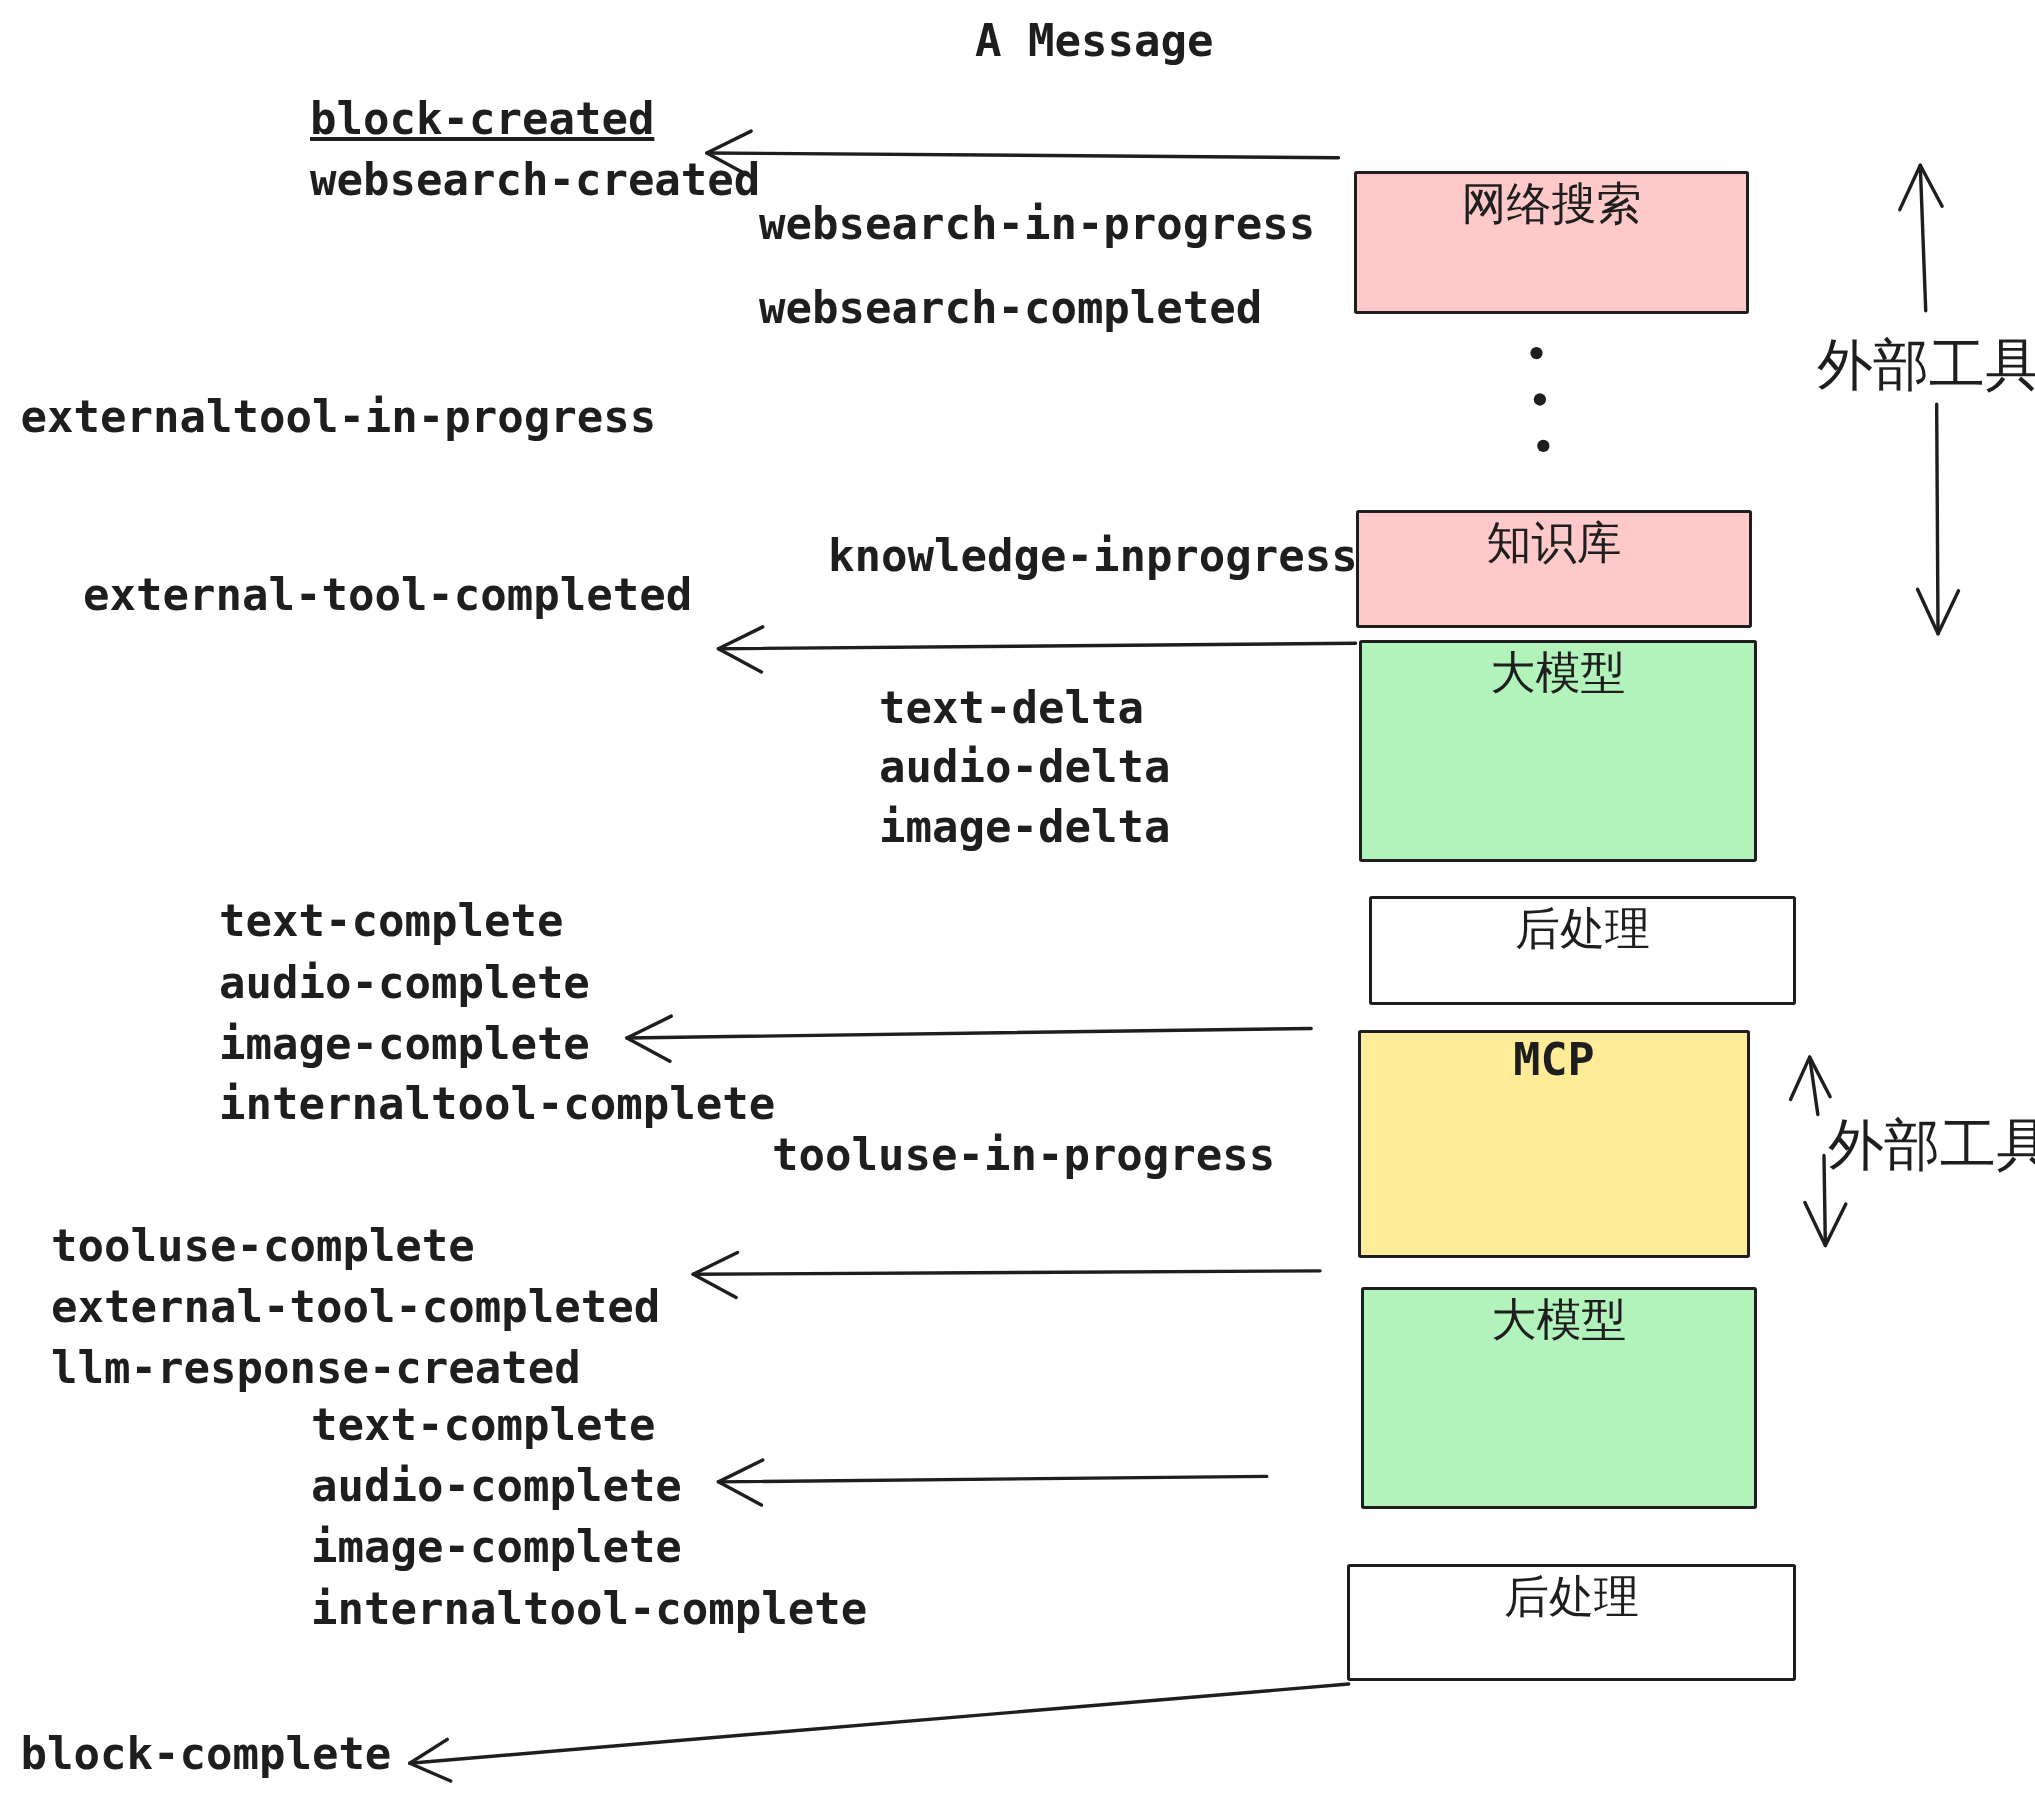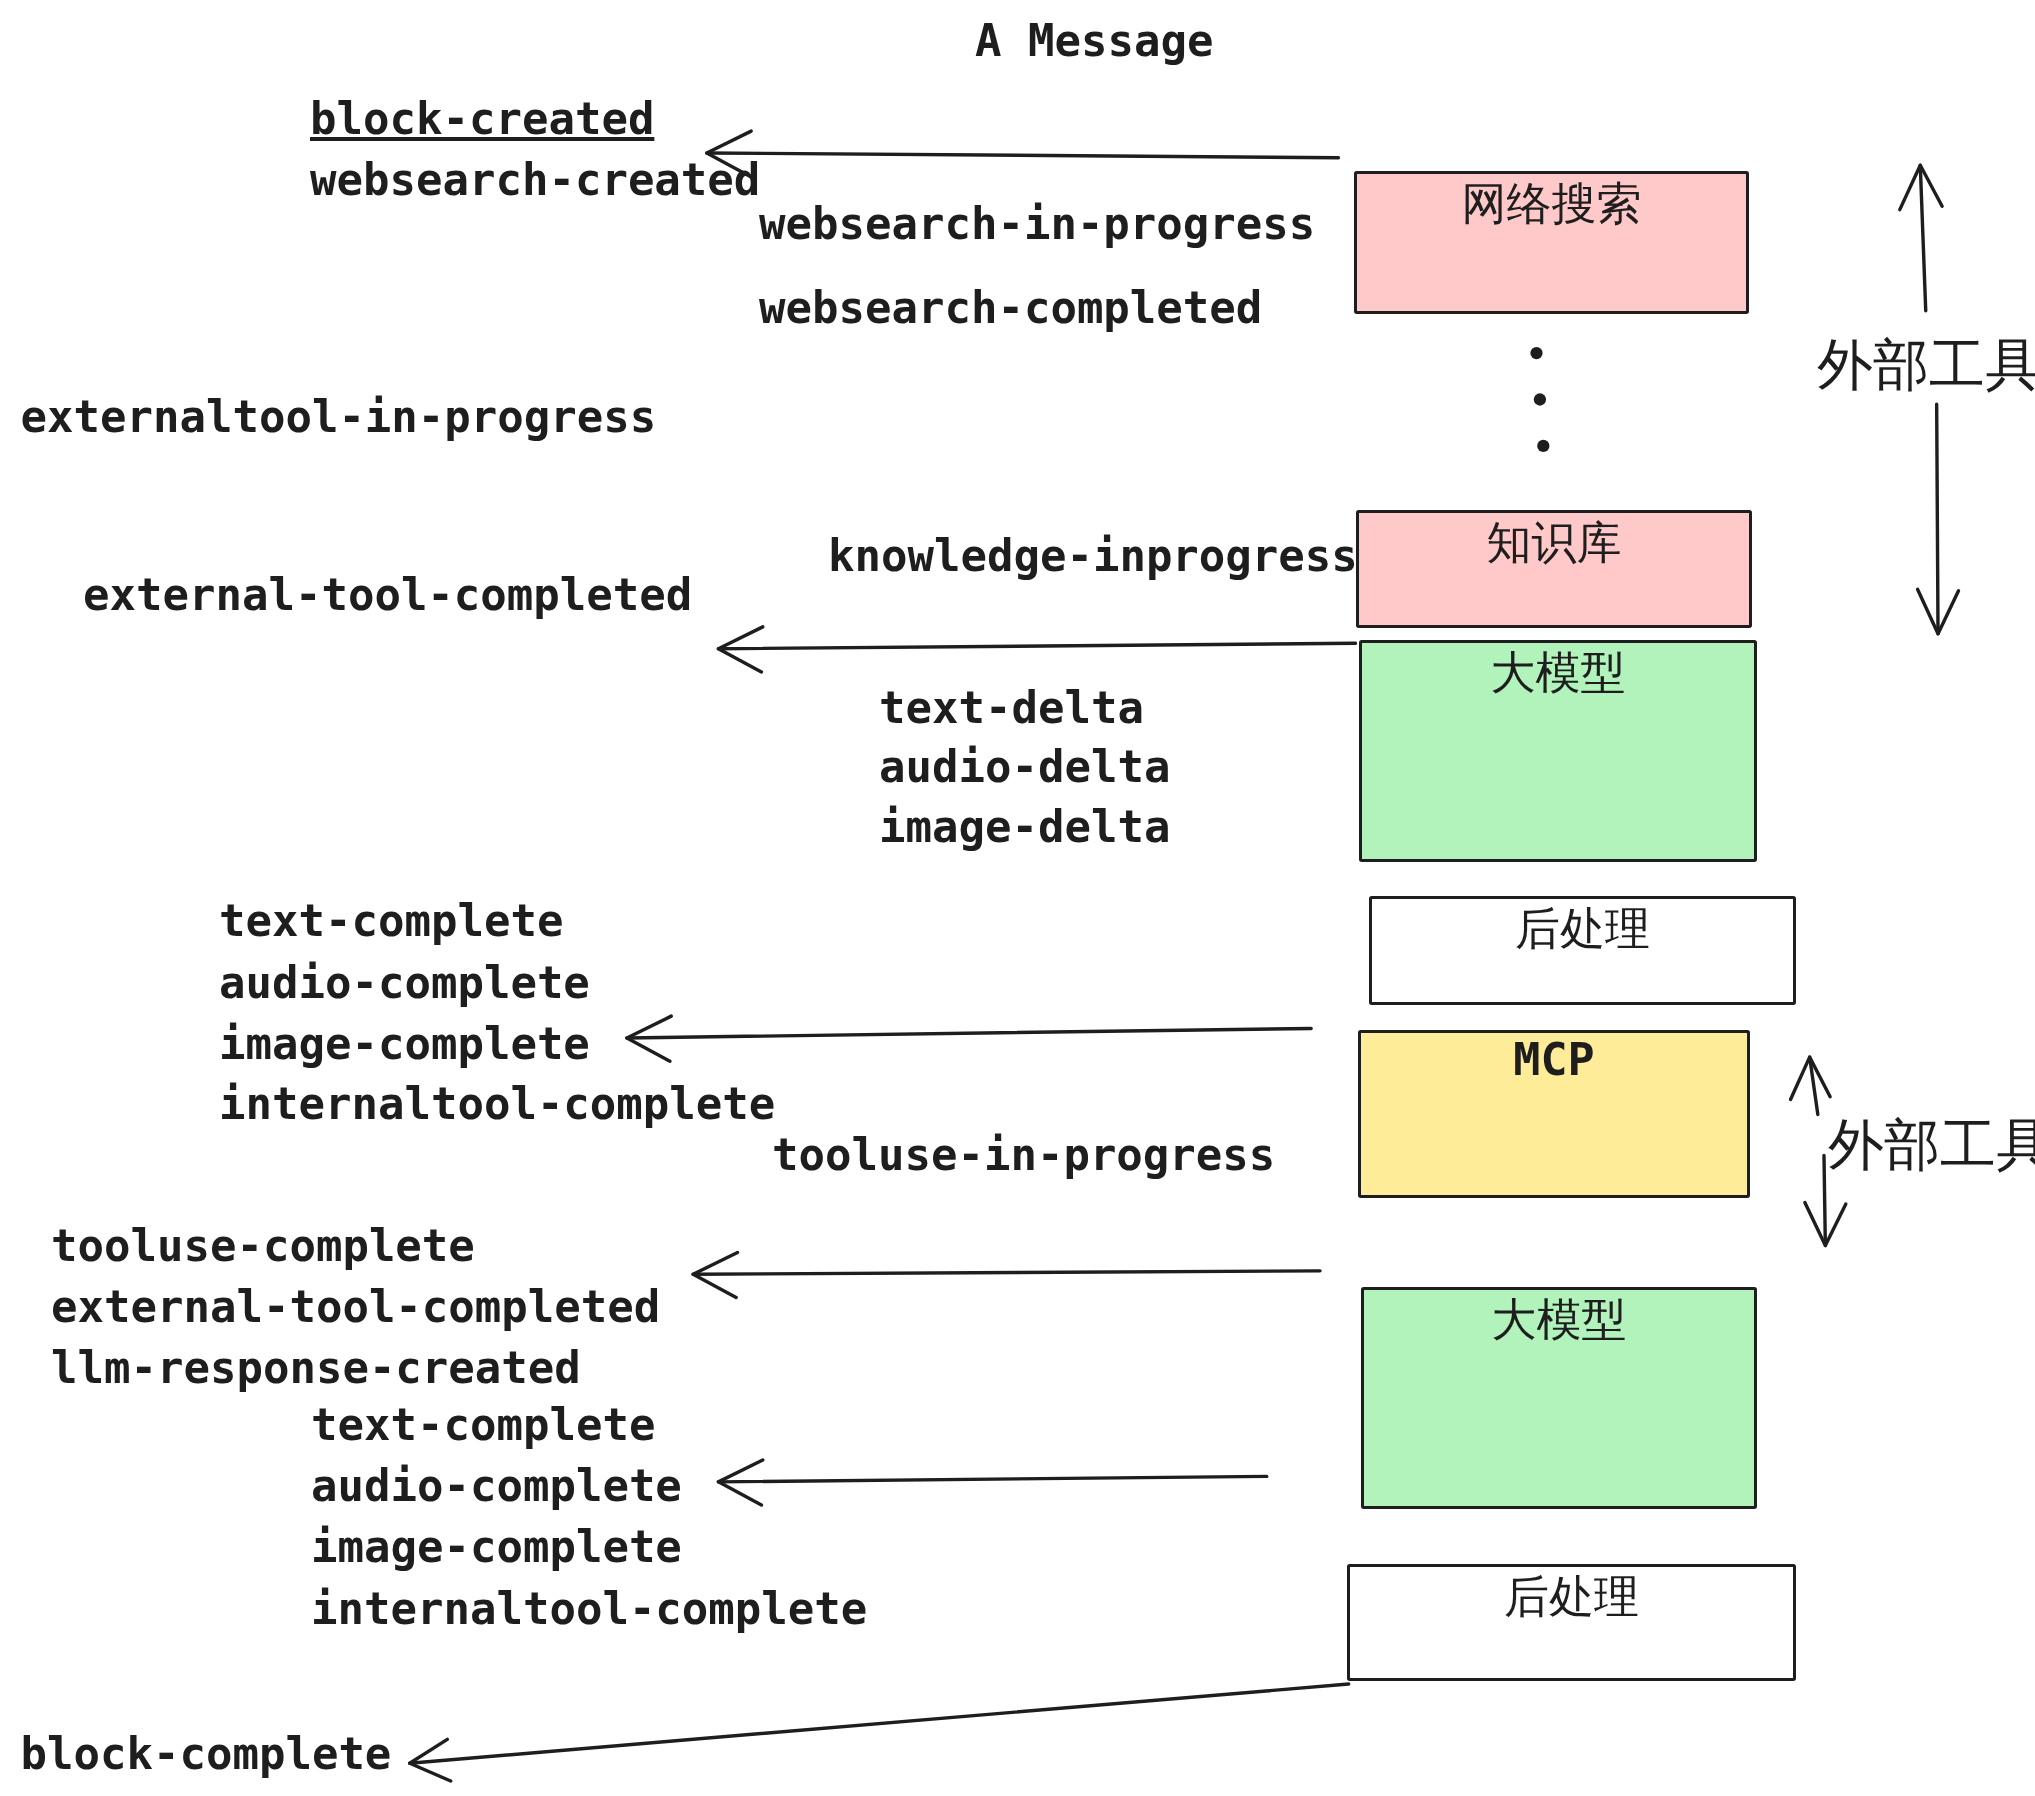--- a/index.html
+++ b/index.html
@@ -166,21 +166,21 @@
   </div>
   <div class="box pink" style="left:1356px; top:510px;  width:396px; height:118px;">
     <span>知识库</span>
   </div>
   <div class="box green" style="left:1359px; top:640px;  width:398px; height:222px;">
     <span>大模型</span>
   </div>
   <div class="box white" style="left:1369px; top:896px; width:427px; height:109px;">
     <span>后处理</span>
   </div>
-  <div class="box yellow" style="left:1358px; top:1030px; width:392px; height:168px;">
+  <div class="box yellow" style="left:1358px; top:1030px; width:392px; height:228px;">
     <span class="mono-label">MCP</span>
   </div>
   <div class="box green" style="left:1361px; top:1287px; width:396px; height:222px;">
     <span>大模型</span>
   </div>
   <div class="box white" style="left:1347px; top:1564px; width:449px; height:117px;">
     <span>后处理</span>
   </div>
 
   <div class="side-label" style="left:1817px; top:328px;">外部工具</div>

